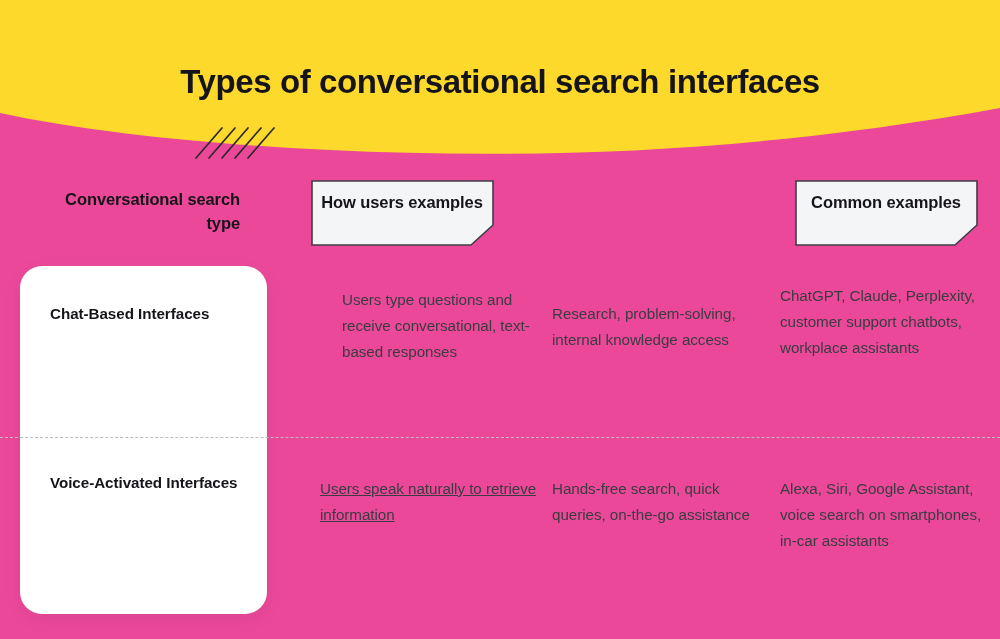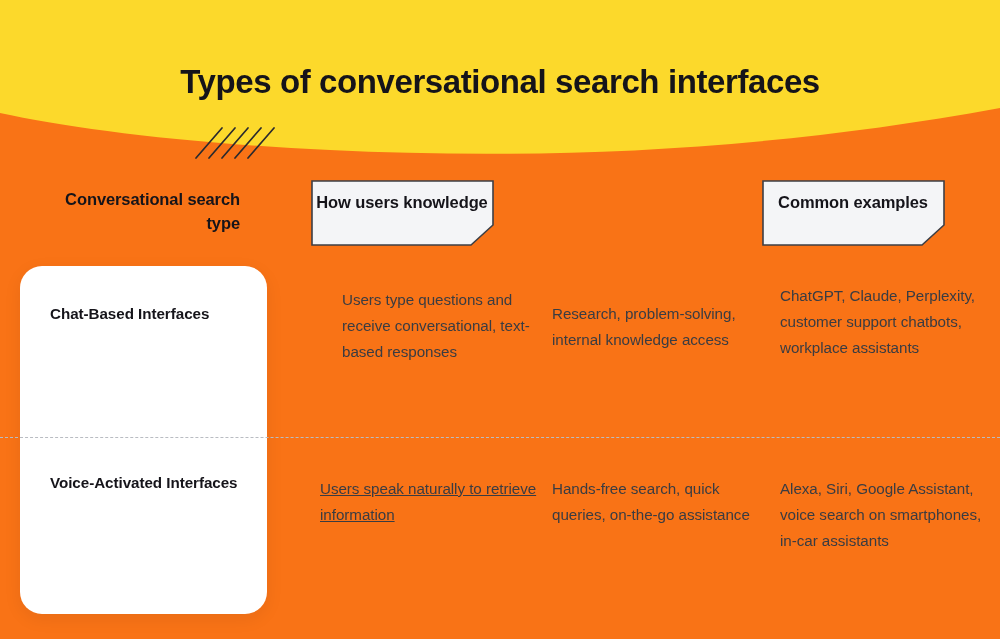--- a/index.html
+++ b/index.html
@@ -12,21 +12,21 @@
     background: #f2f3f5;
     font-family: "Liberation Sans", sans-serif;
     overflow: hidden;
     position: relative;
   }
 
   #canvas {
     position: relative;
     width: 1000px;
     height: 639px;
-    background: #f97316;
+    background: #ec4899;
     overflow: hidden;
   }
 
   
   .header-band {
     position: absolute;
     left: 0;
     top: 0;
     width: 1000px;
     height: 160px;
@@ -183,25 +183,25 @@
   <div class="row-card"></div>
 
   <div class="col-headers">
 
     <div class="hdr-plain" style="left:40px;">Conversational search type</div>
 
     <div class="hdr-box" style="left:311px;">
       <svg class="box-svg" width="184" height="68" viewBox="0 0 184 68" xmlns="http://www.w3.org/2000/svg">
         <path d="M1,1 L182,1 L182,45 L160,65 L1,65 Z" fill="#f4f5f7" stroke="#3c3f46" stroke-width="1.6" stroke-linejoin="miter"></path>
       </svg>
-      <div class="box-label">How users knowledge</div>
+      <div class="box-label">How users examples</div>
     </div>
 
 
-    <div class="hdr-box" style="left:762px;">
+    <div class="hdr-box" style="left:795px;">
       <svg class="box-svg" width="184" height="68" viewBox="0 0 184 68" xmlns="http://www.w3.org/2000/svg">
         <path d="M1,1 L182,1 L182,45 L160,65 L1,65 Z" fill="#f4f5f7" stroke="#3c3f46" stroke-width="1.6" stroke-linejoin="miter"></path>
       </svg>
       <div class="box-label">Common examples</div>
     </div>
   </div>
 
   <div class="cell label r1-c1">Chat-Based Interfaces</div>
   <div class="cell r1-c2">Users type questions and receive conversational, text-based responses</div>
   <div class="cell r1-c3">Research, problem-solving, internal knowledge access</div>

